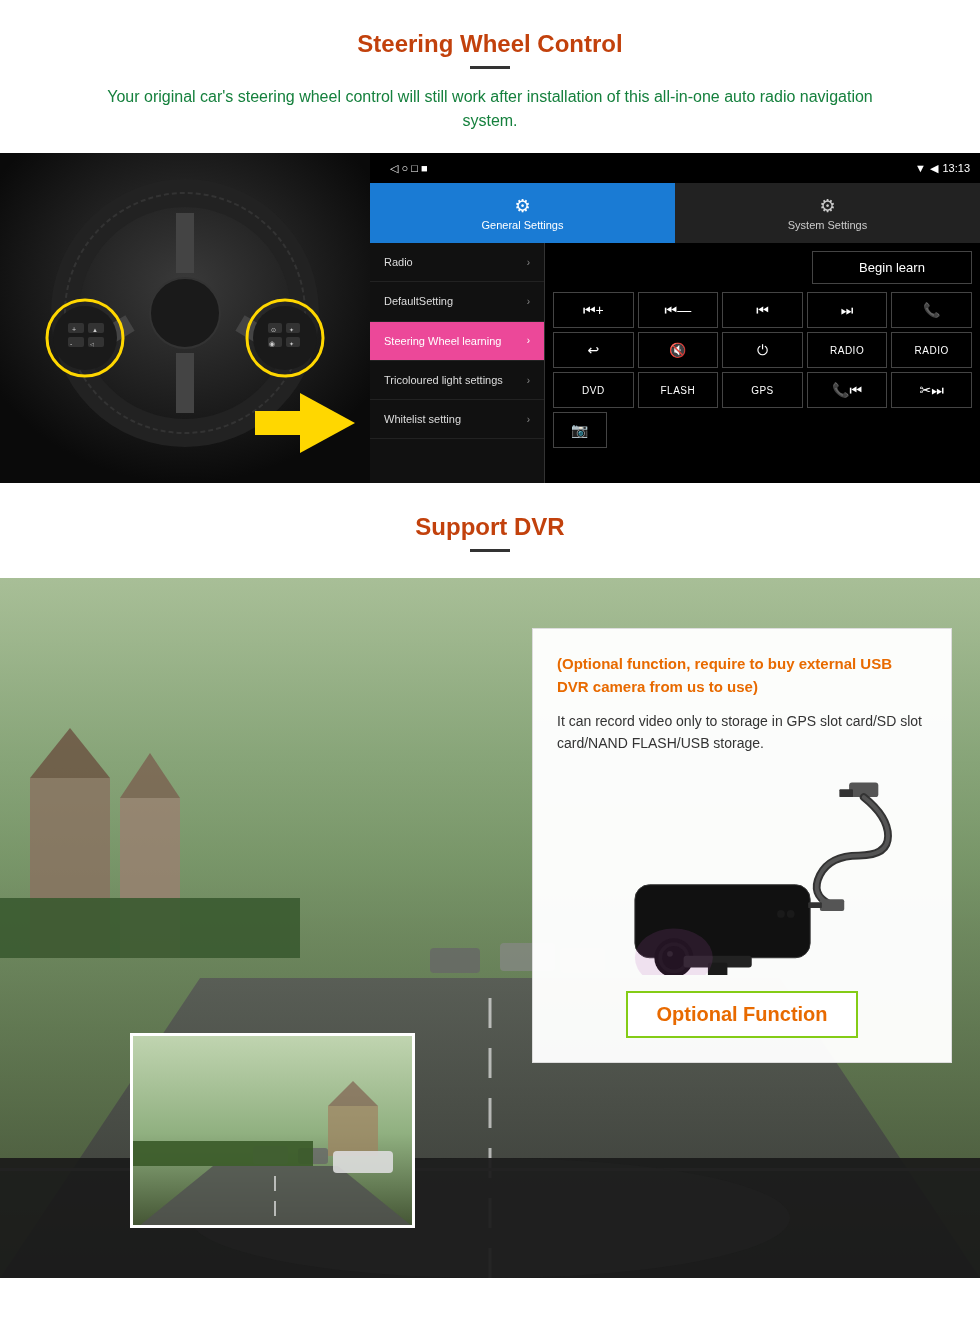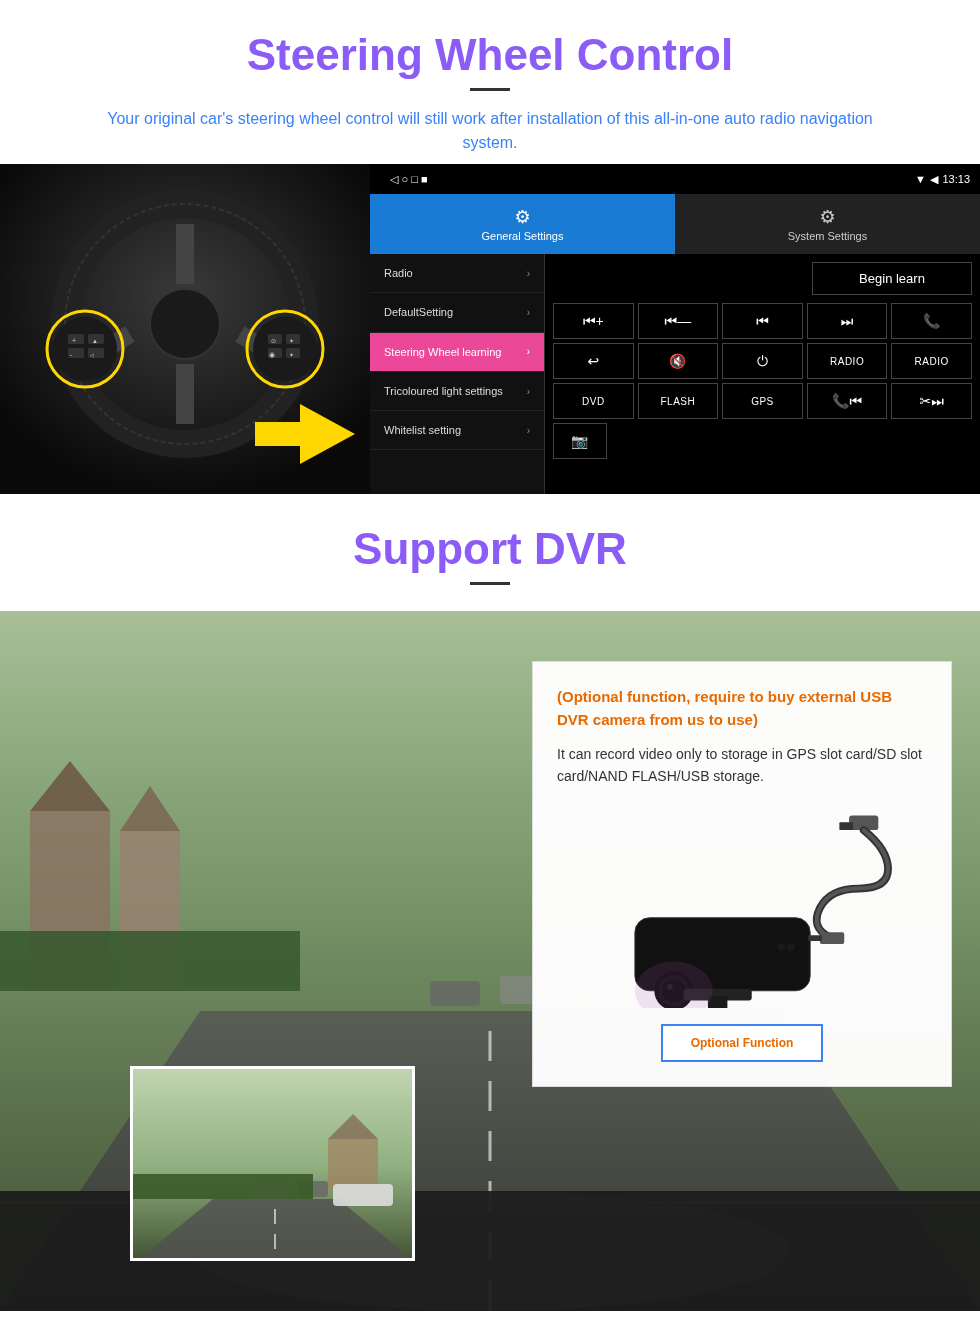--- a/index.html
+++ b/index.html
@@ -9,36 +9,36 @@
       background: #fff;
       overflow-x: hidden;
     }
 
     
     .section-steering {
       padding: 30px 40px 0 40px;
       text-align: center;
     }
     .section-title {
-      font-size: 44px;
+      font-size: 24px;
       font-weight: 900;
-      color: #8b5cf6;
+      color: #c2410c;
       margin-bottom: 8px;
     }
     .title-divider {
       width: 40px;
       height: 3px;
       background: #333;
       margin: 0 auto 16px auto;
     }
     .section-subtitle {
       font-size: 16px;
-      color: #3b82f6;
+      color: #15803d;
       max-width: 820px;
-      margin: 0 auto 9px auto;
+      margin: 0 auto 20px auto;
       line-height: 1.5;
     }
 
     
     .steering-composite {
       display: flex;
       width: 100%;
       height: 330px;
       background: #1a1a1a;
       position: relative;
@@ -268,23 +268,23 @@
         rgba(40,50,35,0.95) 100%
       );
     }
 
     
     .optional-function-btn {
       display: block;
       margin: 0 auto;
       padding: 10px 28px;
       background: #fff;
-      border: 2px solid #3b82f6;
+      border: 2px solid #84cc16;
       color: #e86a00;
-      font-size: 12px;
+      font-size: 20px;
       font-weight: bold;
       cursor: pointer;
       text-align: center;
     }
   </style>
 </head>
 <body>
 
 <div class="section-steering">
   <h1 class="section-title">Steering Wheel Control</h1>

